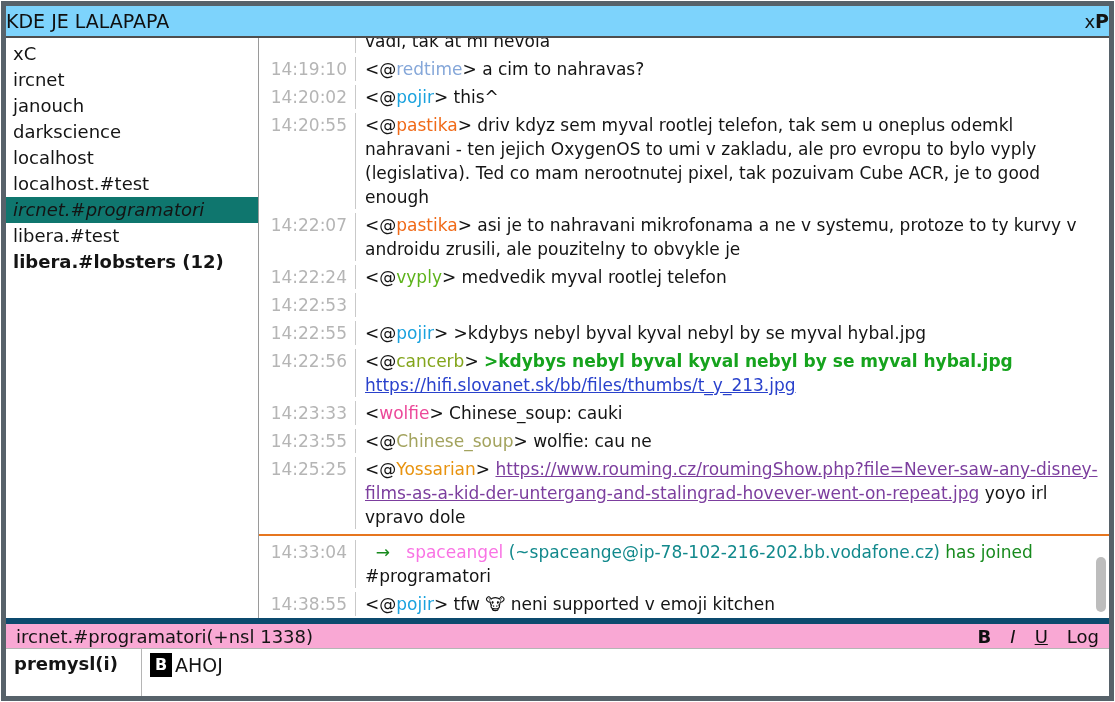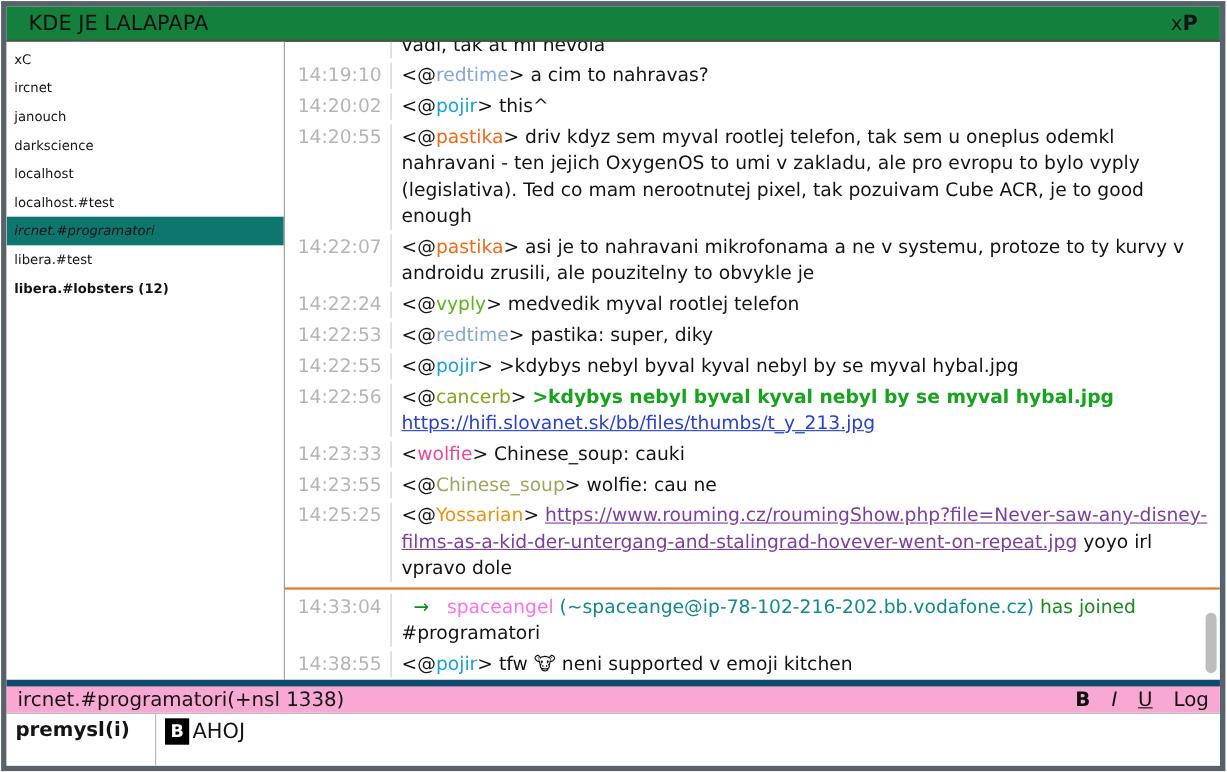--- a/index.html
+++ b/index.html
@@ -5,36 +5,36 @@
   * { box-sizing: border-box; margin: 0; padding: 0; }
   html, body { width: 1115px; height: 702px; background: #ffffff; overflow: hidden; }
   body { font-family: "DejaVu Sans", "Liberation Sans", sans-serif; color: #141414; }
   .window {
     position: absolute; top: 1px; left: 1px; width: 1113px; height: 700px;
     border: 5px solid #57626a; background: #ffffff;
     display: flex; flex-direction: column;
   }
   
   .titlebar {
-    height: 32px; background: #15803d; border-bottom: 2px solid #4e4e4e;
+    height: 32px; background: #7dd3fc; border-bottom: 2px solid #4e4e4e;
     display: flex; align-items: center; justify-content: space-between;
-    padding: 0 20px; flex: 0 0 auto;
+    padding: 0 0; flex: 0 0 auto;
   }
   .titlebar .title { font-size: 19px; color: #101010; }
   .titlebar .controls { font-size: 18px; cursor: default; }
   .titlebar .controls .ctl-x { font-weight: normal; }
   .titlebar .controls .ctl-p { font-weight: bold; font-size: 19px; }
   
   .main { flex: 1 1 auto; display: flex; min-height: 0; }
   .sidebar {
     width: 253px; flex: 0 0 auto; border-right: 1px solid #9a9a9a;
     padding-top: 3px; overflow: hidden; background: #ffffff;
   }
   .buf {
-    font-size: 12px; line-height: 26px; padding: 0 7px; white-space: nowrap;
+    font-size: 18px; line-height: 26px; padding: 0 7px; white-space: nowrap;
     cursor: default;
   }
   .buf.active { background: #0f766e; }
   .buf.italic { font-style: italic; }
   .buf.bold { font-weight: bold; }
   
   .chat { flex: 1 1 auto; position: relative; overflow: hidden; display: flex; flex-direction: column; }
   .msgs { overflow: hidden; flex: 1 1 auto; padding-bottom: 2px; }
   .msg-row { display: flex; margin-top: 4px; }
   .msg-row.partial { margin-top: -9px; }
@@ -124,21 +124,20 @@
           <div class="msg-row">
             <div class="time-col">14:22:07</div>
             <div class="content-col"><span class="seg">&lt;@</span><span class="seg" style="color: rgb(240, 106, 24);">pastika</span><span class="seg">&gt; asi je to nahravani mikrofonama a ne v systemu, protoze to ty kurvy v androidu zrusili, ale pouzitelny to obvykle je</span></div>
           </div>
           <div class="msg-row">
             <div class="time-col">14:22:24</div>
             <div class="content-col"><span class="seg">&lt;@</span><span class="seg" style="color: rgb(93, 179, 27);">vyply</span><span class="seg">&gt; medvedik myval rootlej telefon</span></div>
           </div>
           <div class="msg-row">
             <div class="time-col">14:22:53</div>
-            <div class="content-col"><span class="seg">&lt;@</span><span class="seg" style="color: rgb(133, 167, 217);">redtime</span><span class="seg">&gt; pastika: super, diky</span></div>
           </div>
           <div class="msg-row">
             <div class="time-col">14:22:55</div>
             <div class="content-col"><span class="seg">&lt;@</span><span class="seg" style="color: rgb(26, 162, 222);">pojir</span><span class="seg">&gt; &gt;kdybys nebyl byval kyval nebyl by se myval hybal.jpg</span></div>
           </div>
           <div class="msg-row">
             <div class="time-col">14:22:56</div>
             <div class="content-col"><span class="seg">&lt;@</span><span class="seg" style="color: rgb(131, 165, 27);">cancerb</span><span class="seg">&gt; </span><span class="seg b" style="color: rgb(22, 163, 29);">&gt;kdybys nebyl byval kyval nebyl by se myval hybal.jpg</span><span class="seg"> </span><span class="seg u link" style="color: rgb(41, 65, 204);">https://hifi.slovanet.sk/bb/files/thumbs/t_y_213.jpg</span></div>
           </div>
           <div class="msg-row">

